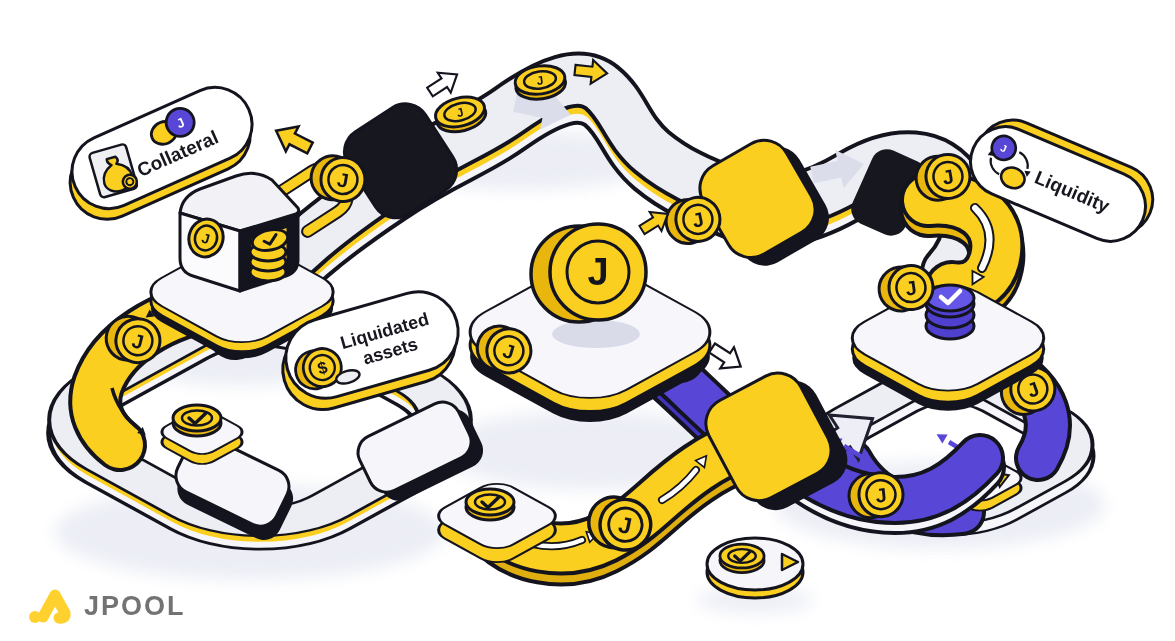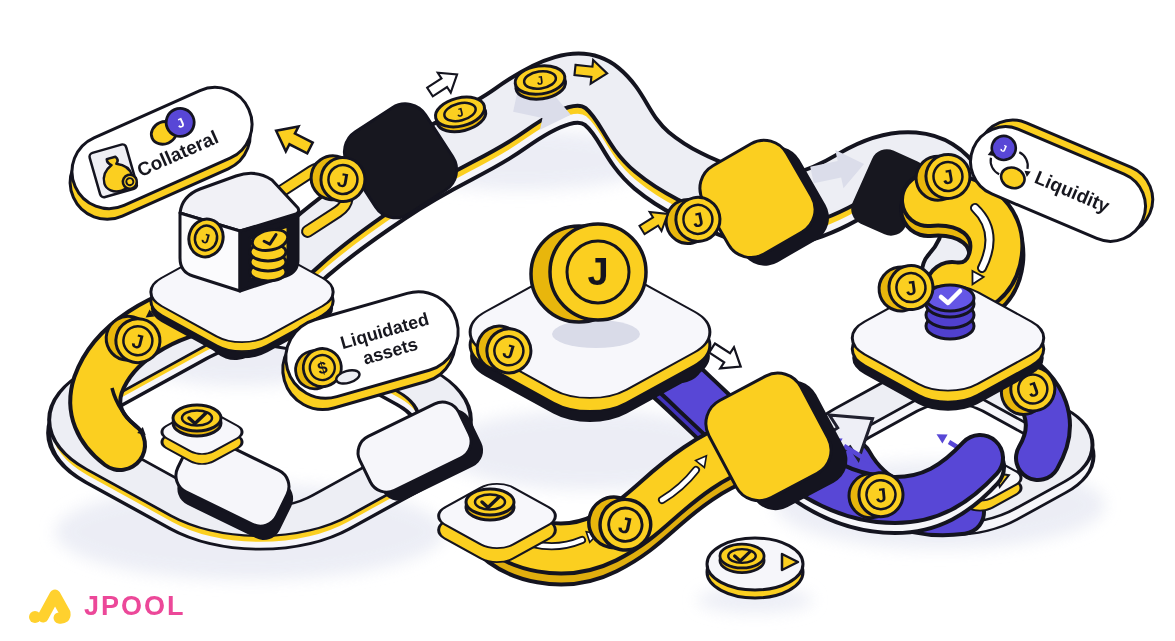--- a/index.html
+++ b/index.html
@@ -4,21 +4,21 @@
 <style>
   html,body{margin:0;padding:0;background:#ffffff;}
   .stage{position:relative;width:1175px;height:641px;overflow:hidden;background:#ffffff;
          font-family:"Liberation Sans",sans-serif;}
   svg text{font-family:"Liberation Sans",sans-serif;}
   .cg{font-weight:bold;font-size:20px;text-anchor:middle;fill:#14141F;}
   .cgs{font-weight:bold;font-size:12px;text-anchor:middle;fill:#14141F;}
   .badge-label{font-weight:bold;font-size:19px;fill:#17171F;text-anchor:middle;}
   .badge-label-sm{font-weight:bold;font-size:18px;fill:#17171F;text-anchor:middle;}
   .logo{position:absolute;left:28px;top:586px;display:flex;align-items:center;gap:10px;}
-  .logo span{font-weight:800;font-size:27px;letter-spacing:2px;color:#ec4899;}
+  .logo span{font-weight:800;font-size:27px;letter-spacing:2px;color:#737373;}
 </style>
 </head>
 <body>
 
 <div class="stage">
 <svg width="1175" height="641" viewBox="0 0 1175 641">
 <defs>
   <filter id="soft" x="-40%" y="-40%" width="180%" height="180%">
           <feGaussianBlur stdDeviation="8"></feGaussianBlur>
         </filter>

